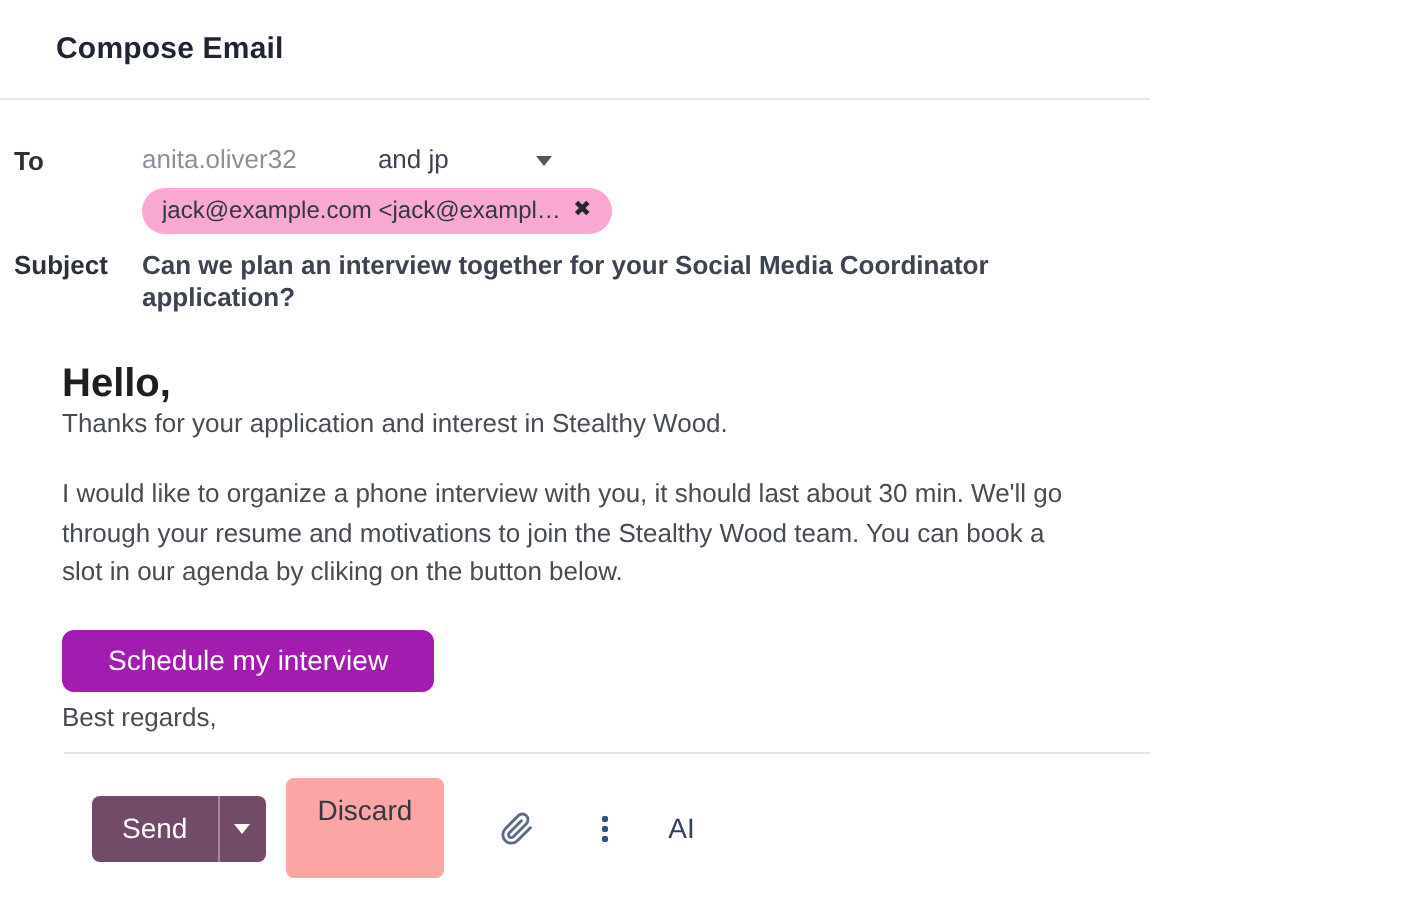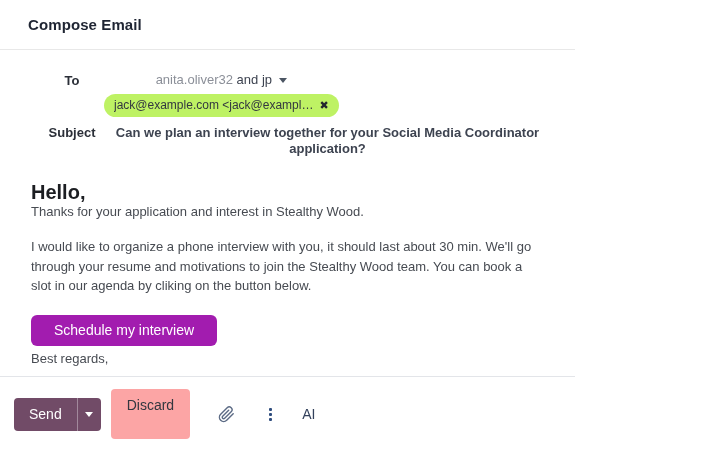--- a/index.html
+++ b/index.html
@@ -24,53 +24,54 @@
     flex: 0 0 auto;
   }
   .header .title {
     font-size: 15px;
     font-weight: 600;
     color: #1f2533;
     letter-spacing: .1px;
   }
 
   
-  .fields { padding: 22px 24px 0 40px; flex: 0 0 auto; text-align: center; }
+  .fields { padding: 22px 24px 0 7px; flex: 0 0 auto; }
   .field-row { display: flex; align-items: flex-start; }
   .field-row + .field-row { margin-top: 7px; }
   .field-label {
     flex: 0 0 64px;
     font-size: 13px;
     font-weight: 700;
     color: #2b2f38;
     padding-top: 1px;
   }
   .field-value { font-size: 13px; color: #374151; line-height: 16px; }
 
   .recipients-summary {
     display: inline-flex;
     align-items: center;
     cursor: pointer;
     font-size: 13px;
+    gap: 37px;
   }
   .recipients-muted { color: #8b8f98; }
   .recipients-rest  { color: #3d4350; white-space: pre; }
   .caret-down {
     display: inline-block;
     width: 0; height: 0;
     margin-left: 7px;
     border-left: 4px solid transparent;
     border-right: 4px solid transparent;
     border-top: 5px solid #4b5563;
   }
   .tag-row { margin-top: 6px; }
   .recipient-tag {
     display: inline-flex;
     align-items: center;
-    background: #bef264;
+    background: #f9a8d4;
     border-radius: 999px;
     padding: 3px 10px 4px 10px;
     font-size: 12px;
     color: #333740;
     max-width: 240px;
   }
   .recipient-tag .tag-text {
     white-space: nowrap;
     overflow: hidden;
     text-overflow: ellipsis;
@@ -123,20 +124,21 @@
     color: #474b52;
   }
 
   
   .footer {
     flex: 0 0 auto;
     border-top: 1px solid #e3e5e9;
     padding: 12px 14px;
     display: flex;
     align-items: center;
+    margin-left: 32px;
   }
   .send-split { display: inline-flex; }
   .send-button {
     background: #714b67;
     color: #ffffff;
     font-size: 14px;
     font-family: inherit;
     border: none;
     border-radius: 4px 0 0 4px;
     padding: 8px 15px 9px 15px;

